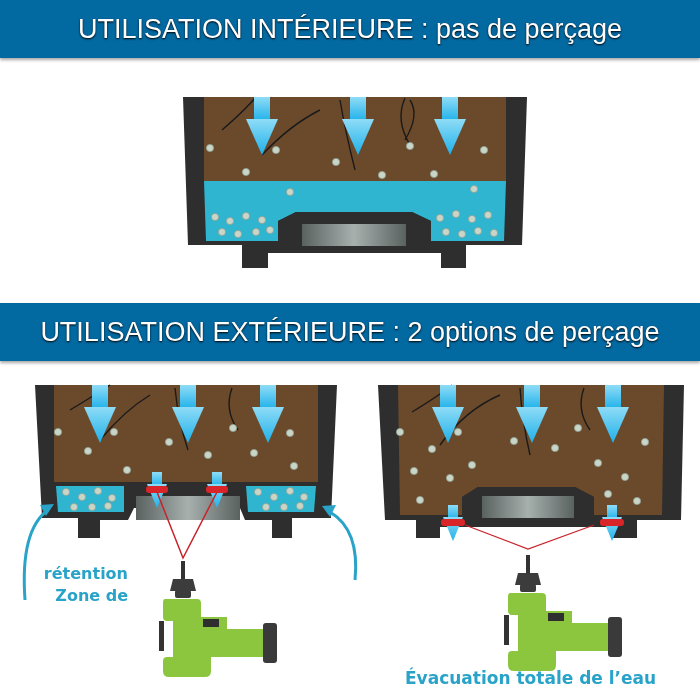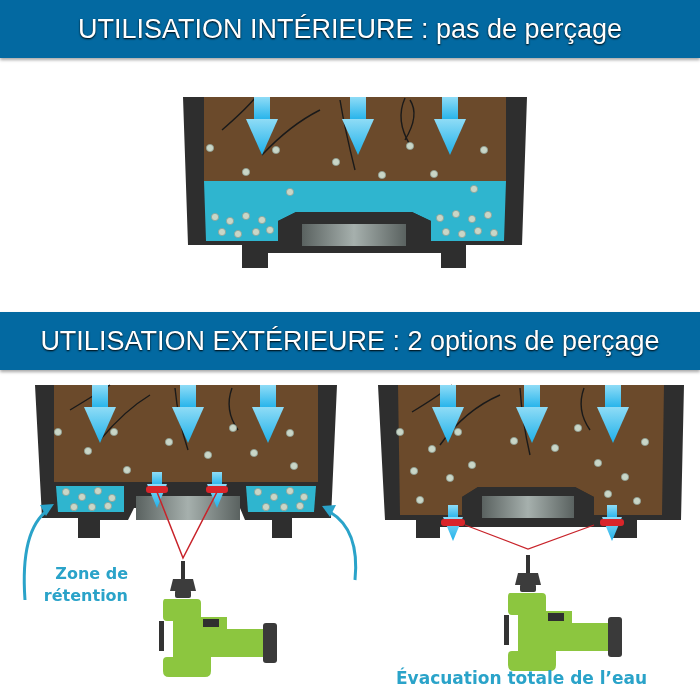--- a/index.html
+++ b/index.html
@@ -1,23 +1,23 @@
 <!DOCTYPE html>
 <html><head>
 <meta charset="utf-8">
 <style>
   html, body { margin:0; padding:0; }
   body { width:700px; height:700px; background:#ffffff; position:relative; overflow:hidden; font-family:"Liberation Sans", sans-serif; }
   .banner { position:absolute; left:0; width:700px; height:58px; background:#0369a1; color:#ffffff; display:flex; align-items:center; justify-content:center; font-family:"Liberation Sans", sans-serif; font-size:27px; letter-spacing:0px; text-shadow:0 1px 2px #000; box-shadow:0 2px 3px rgba(0,0,0,0.35); }
   .banner.top { top:0; }
-  .banner.mid { top:303px;margin-top:9px; }
+  .banner.mid { top:303px; }
   .svgwrap { position:absolute; left:0; top:0; width:700px; height:700px; }
   .caption { position:absolute; color:#2aa3c9; font-family:"DejaVu Sans", sans-serif; font-weight:bold; font-size:16px; line-height:22px; }
   .cap-left { left:20px; top:563px; width:108px; text-align:right; }
-  .cap-right { left:396px; top:667px; width:290px; text-align:left; font-size:17px; }
+  .cap-right { left:405px; top:667px; width:290px; text-align:left; font-size:17px; }
 </style>
 </head>
 <body>
 
 <div class="banner top">UTILISATION INTÉRIEURE : pas de perçage</div>
 
 <svg class="svgwrap" viewBox="0 0 700 700">
   <defs>
     <linearGradient id="tray" x1="0" x2="1" y1="0" y2="0">
       <stop offset="0" stop-color="#5a6260"></stop>
@@ -185,17 +185,17 @@
     <rect x="441" y="519" width="24" height="7" rx="3" fill="#d9252a"></rect>
     <rect x="600" y="519" width="24" height="7" rx="3" fill="#d9252a"></rect>
     <path d="M465,525 L528,549 L594,525" fill="none" stroke="#c8232a" stroke-width="1.2"></path>
     <use href="#drill" x="528" y="555"></use>
   </g>
 </svg>
 
 <div class="banner mid">UTILISATION EXTÉRIEURE : 2 options de perçage</div>
 
 <div class="caption cap-left">
+  <div>rétention</div>
   <div>Zone de</div>
-  <div>rétention</div>
 </div>
 
 <div class="caption cap-right">Évacuation totale de l’eau</div>
 
 </body></html>

